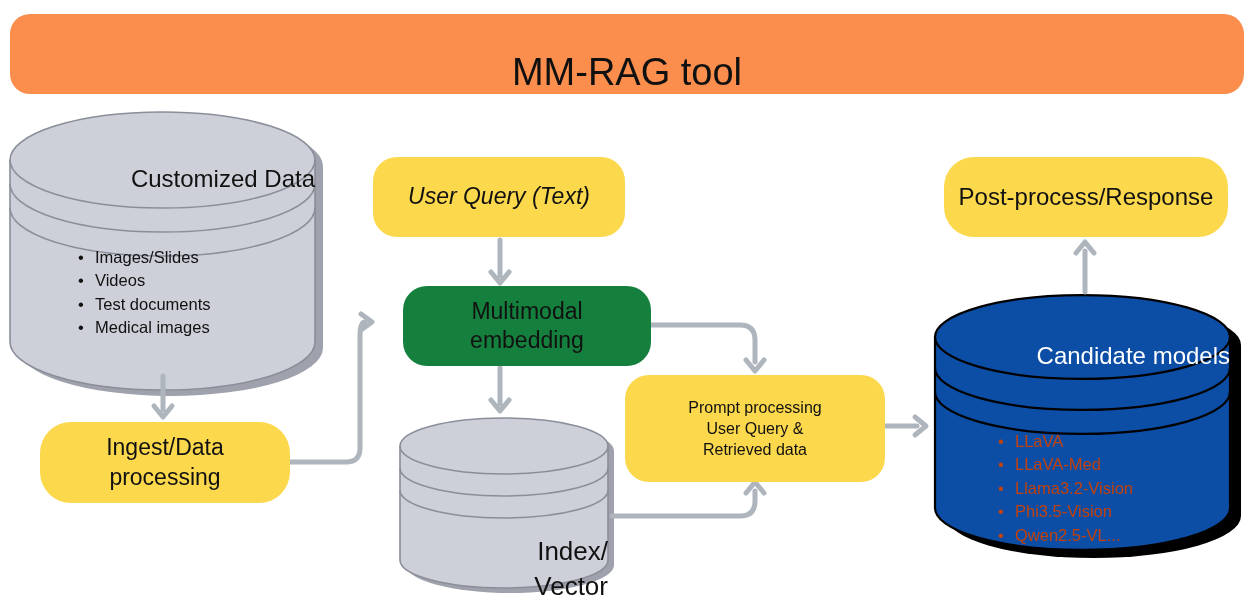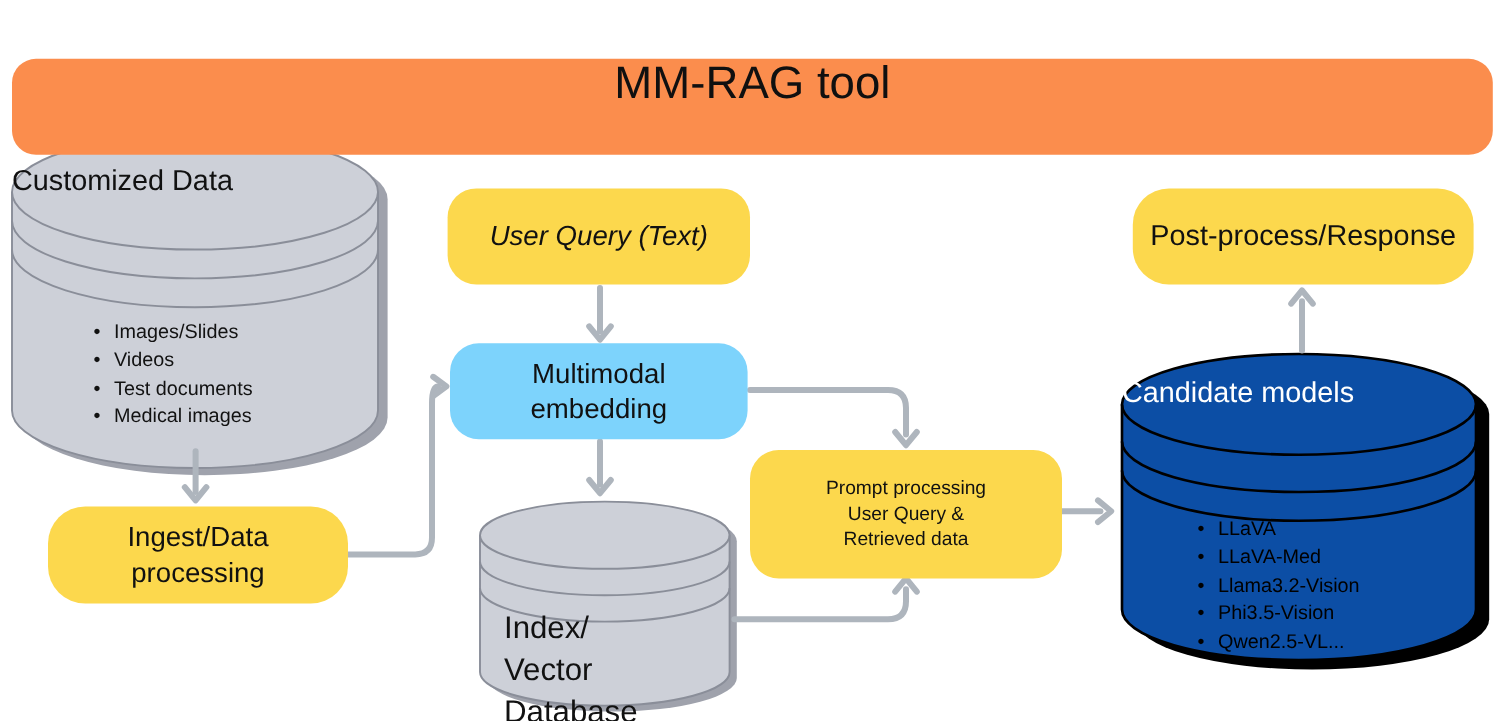--- a/index.html
+++ b/index.html
@@ -12,48 +12,48 @@
     overflow:hidden;
   }
   #shapes{position:absolute;left:0;top:0;width:1256px;height:601px;}
   .abs{position:absolute;box-sizing:border-box;}
   .node{
     display:flex;align-items:center;justify-content:center;
     text-align:center;border-radius:24px;
     line-height:1.28;
   }
   .yellow{background:#FCD84D;}
-  .green{background:#7dd3fc;}
+  .green{background:#15803d;margin-left:28px;}
   .banner{
     left:10px;top:14px;width:1234px;height:80px;
     background:#FB8D4D;border-radius:20px;
-    display:flex;align-items:flex-start;justify-content:center;
-    font-size:38px;color:#101010;margin-top:35px;
+    display:flex;align-items:flex-end;justify-content:center;
+    font-size:38px;color:#101010;
   }
   .box-ingest{left:40px;top:422px;width:250px;height:81px;font-size:23px;border-radius:31px;}
   .box-userquery{left:373px;top:157px;width:252px;height:80px;font-size:23px;font-style:italic;}
   .box-embedding{left:375px;top:286px;width:248px;height:80px;font-size:23px;}
   .box-prompt{left:625px;top:375px;width:260px;height:107px;font-size:16px;line-height:1.32;}
   .box-post{left:944px;top:157px;width:284px;height:80px;font-size:24px;border-radius:30px;}
   .cyl-title{
-    text-align:left;font-size:24px;
+    text-align:right;font-size:24px;margin-top:28px;
   }
   .cyl1-title{left:10px;top:137px;width:305px;}
   .cyl2-title{left:400px;top:506px;width:208px;font-size:26px;line-height:1.35;padding-left:20px;}
   .cyl3-title{left:935px;top:314px;width:295px;color:#ffffff;}
   ul.bullets{
     margin:0;padding:0;list-style:none;
     font-size:16.5px;line-height:23.4px;
   }
   ul.bullets li::before{
     content:"\2022";
     display:inline-block;width:17px;
   }
-  .cyl1-list{left:78px;top:266px;width:230px;}
-  .cyl3-list{left:998px;top:430px;width:225px;color:#000000;font-size:17px;line-height:23.7px;}
+  .cyl1-list{left:78px;top:246px;width:230px;}
+  .cyl3-list{left:998px;top:430px;width:225px;color:#c2410c;font-size:17px;line-height:23.7px;}
   .connector{stroke:#AEB5BD;stroke-width:5;fill:none;stroke-linecap:round;stroke-linejoin:round;}
   .gray-cyl{fill:#CDD0D8;stroke:#8A8E99;stroke-width:1.6;}
   .gray-arc{fill:none;stroke:#8A8E99;stroke-width:1.6;}
   .gray-shadow{fill:#9FA2AC;stroke:none;}
   .blue-cyl{fill:#0C4EA5;stroke:#000000;stroke-width:2.2;}
   .blue-arc{fill:none;stroke:#000000;stroke-width:2.2;}
   .blue-shadow{fill:#000000;stroke:none;}
 </style>
 </head>
 <body>

